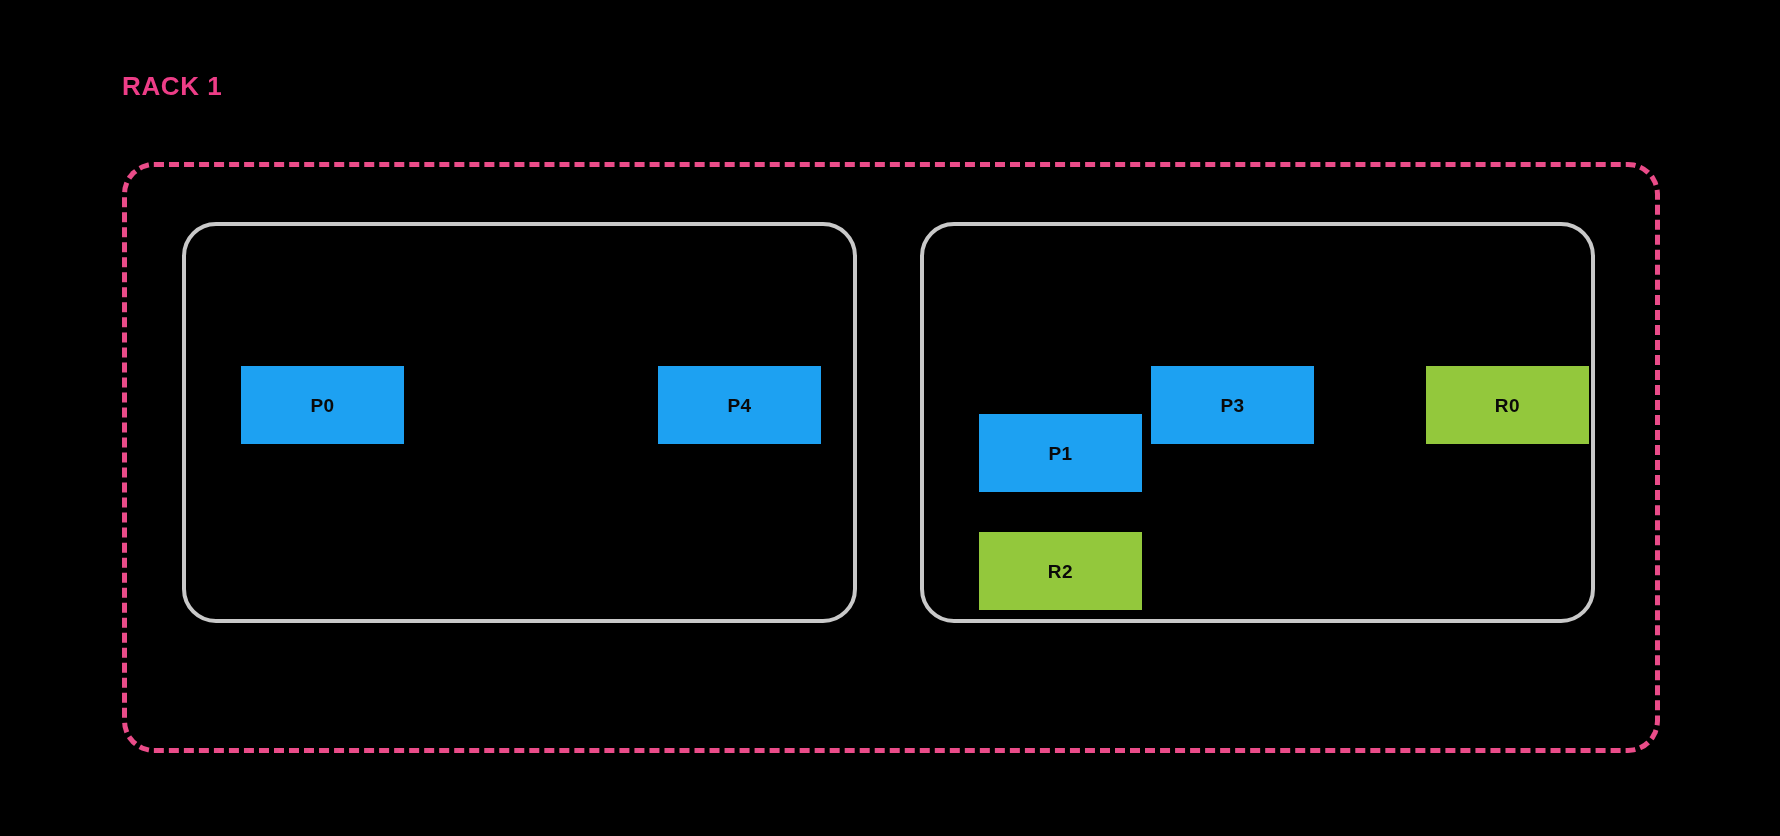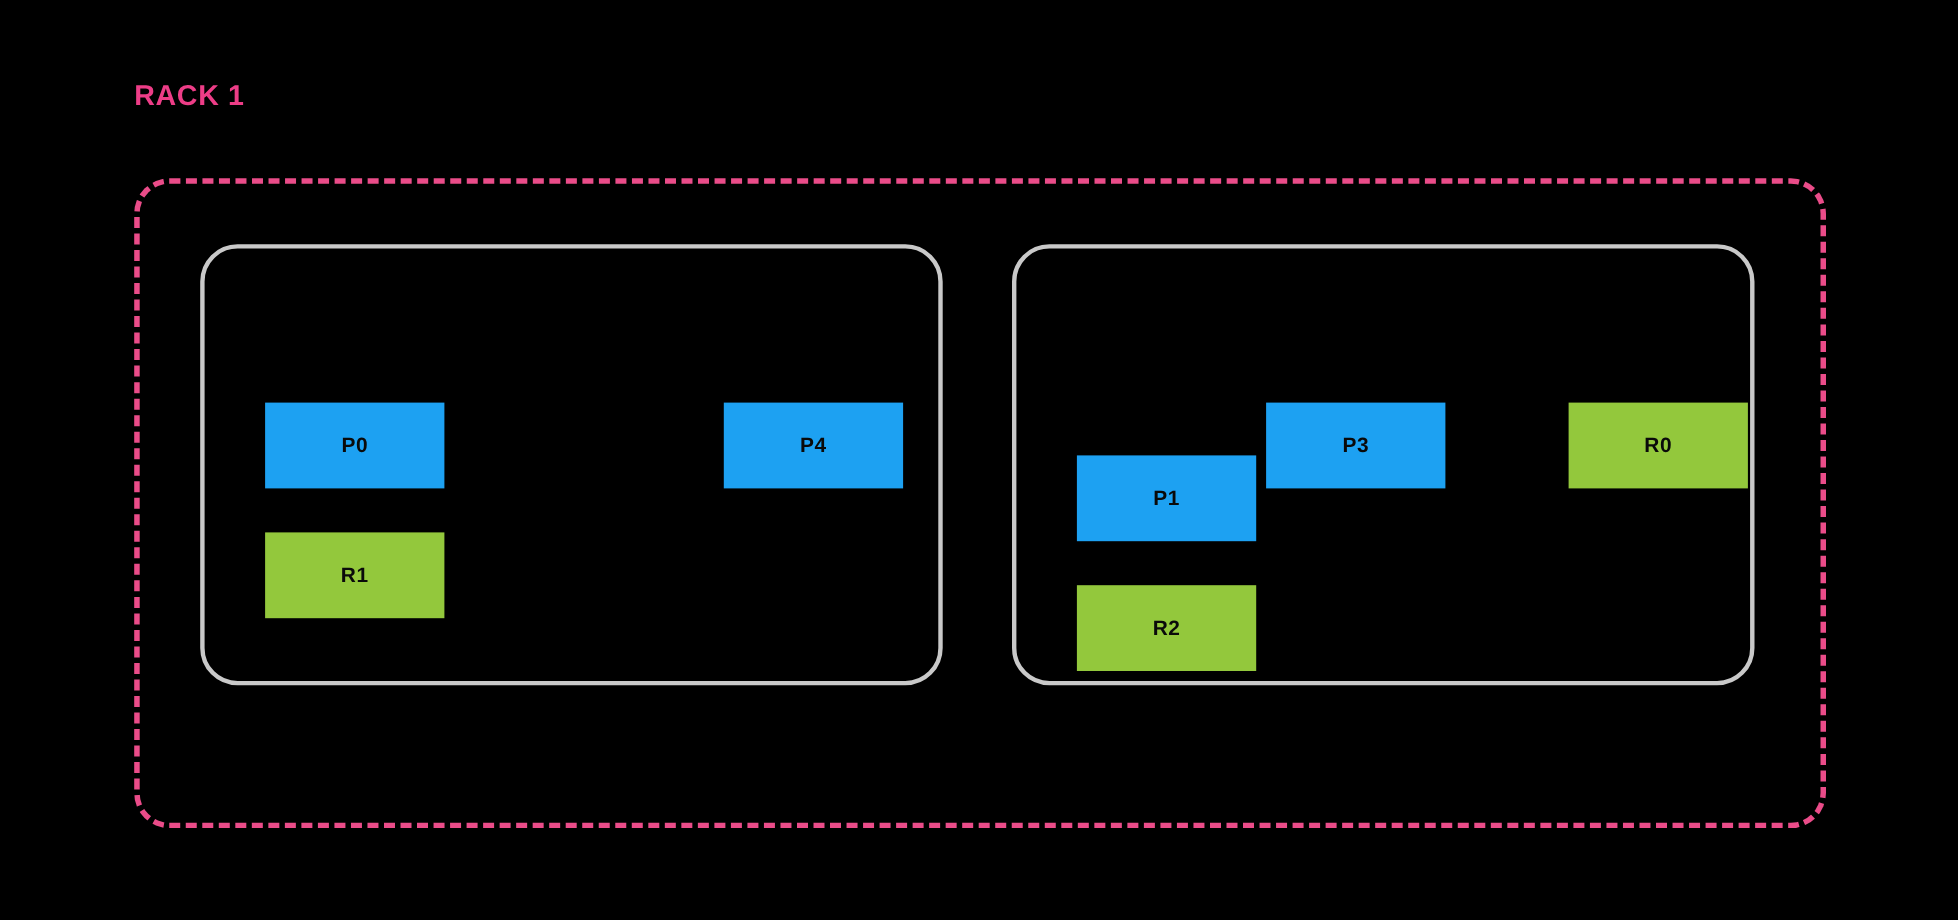--- a/index.html
+++ b/index.html
@@ -97,21 +97,20 @@
 
   <div class="rack-box"></div>
 
   <div class="node-box node-0"></div>
 
   <div class="cell primary row-top n0-c0">P0</div>
 
 
   <div class="cell primary row-top n0-c2">P4</div>
 
-  <div class="cell replica row-bottom n0-c0">R1</div>
 
 
   <div class="node-box node-1"></div>
 
   <div class="cell primary row-top n1-c0">P1</div>
 
   <div class="cell primary row-top n1-c1">P3</div>
 
   <div class="cell replica row-top n1-c2">R0</div>
 

